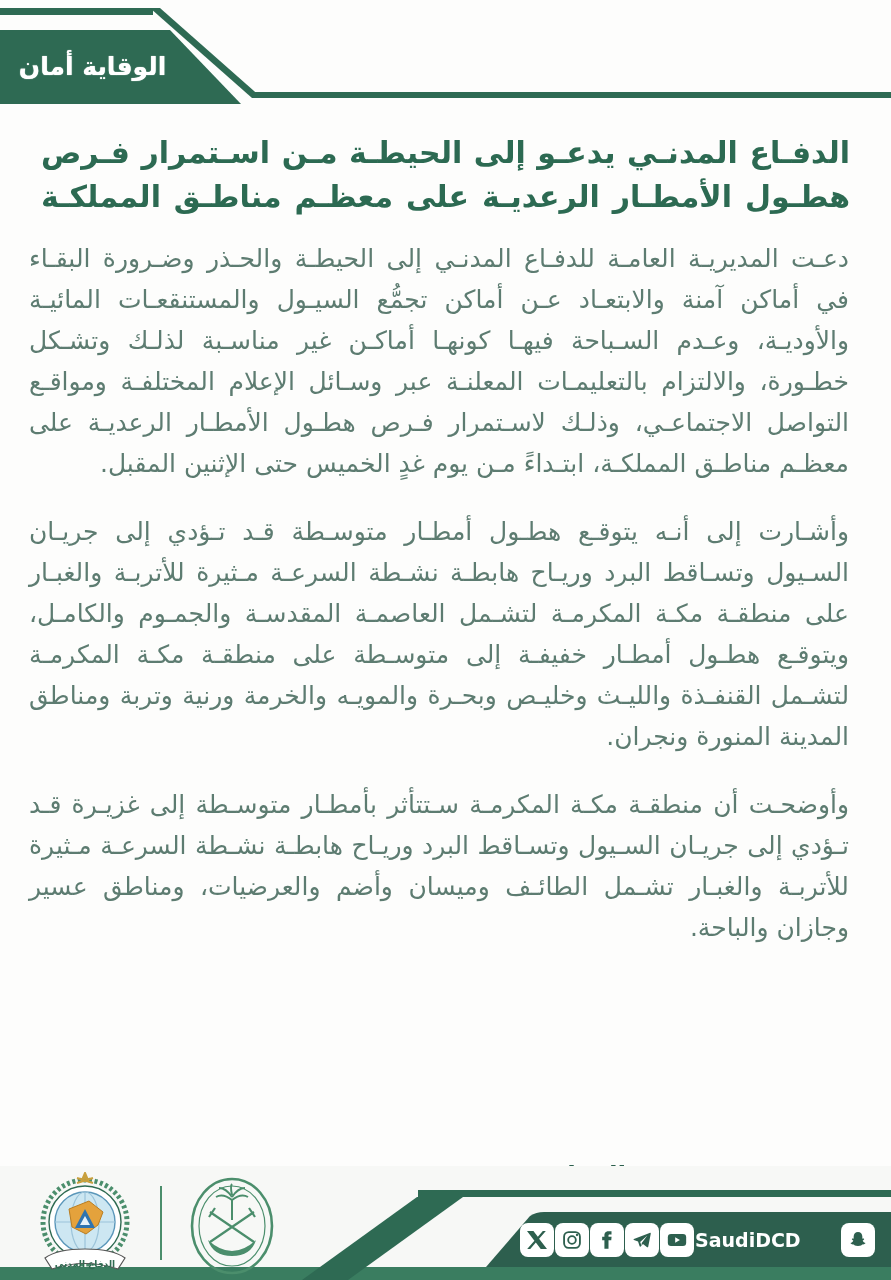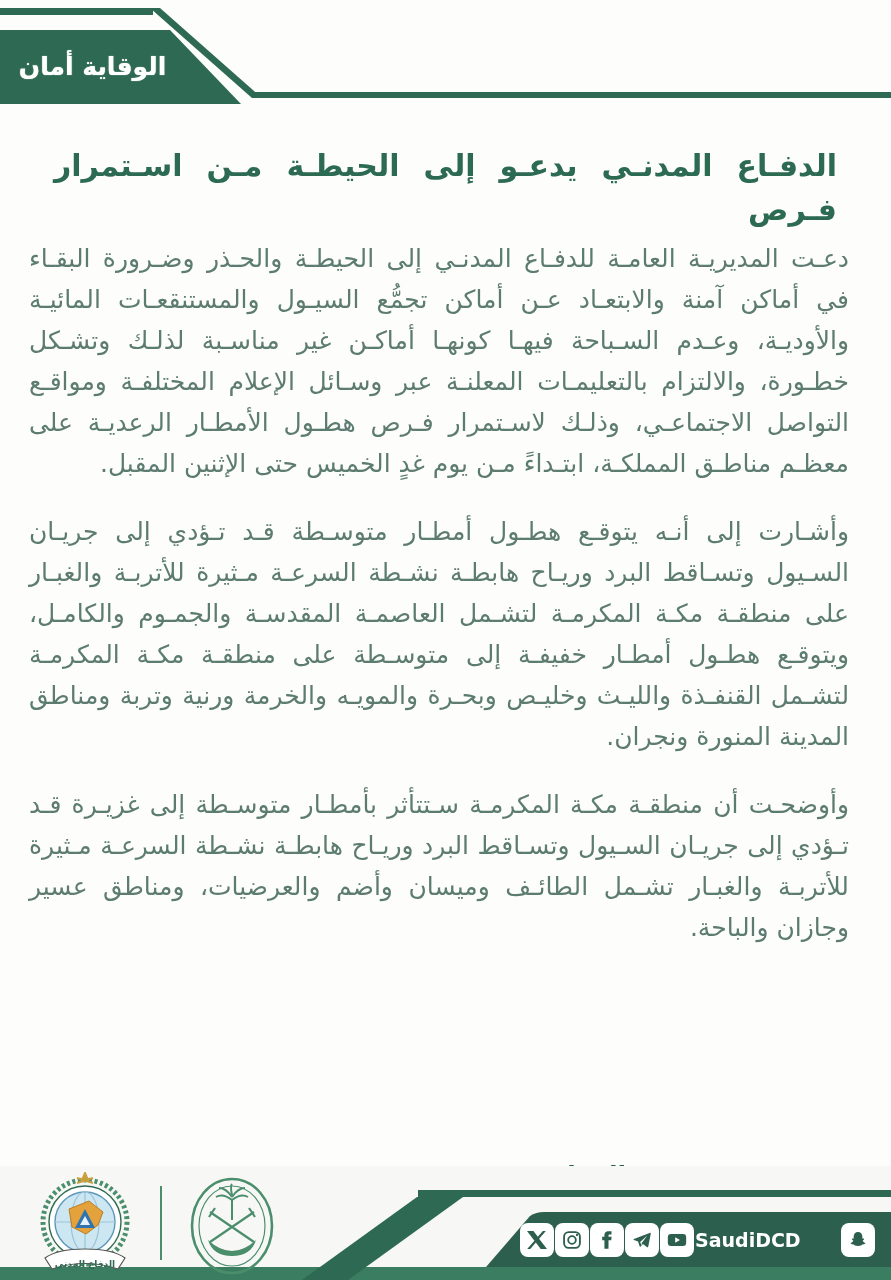--- a/index.html
+++ b/index.html
@@ -14,21 +14,21 @@
   .header-badge{
     position:absolute;top:34px;left:10px;width:165px;height:64px;
     display:flex;align-items:center;justify-content:center;
     color:#ffffff;font-size:25px;font-weight:bold;direction:rtl;
     letter-spacing:1px;text-shadow:0 0 1px #ffffff;
   }
   
   .title{
     position:absolute;top:128px;right:38px;left:38px;
     direction:rtl;color:#2c6a52;font-size:30px;font-weight:bold;
-    line-height:44px;margin:16px;
+    line-height:44px;margin:3px;
   }
   .title .tline{display:block;text-align:justify;text-align-last:justify;}
   
   .body-text{
     position:absolute;top:238px;right:42px;left:29px;
     direction:rtl;color:#5d7c71;font-size:25px;line-height:41px;
     text-align:justify;
   }
   .body-text p{margin:0 0 27px 0;}
   
@@ -73,20 +73,21 @@
     <rect x="254" y="92" width="637" height="6" fill="#2e6a53"></rect>
 
     <polygon points="0,30 170,30 241,104 0,104" fill="#2e6a53"></polygon>
   </svg>
   <div class="header-badge">
     <span>الوقاية أمان</span>
   </div>
 
   <h1 class="title">
     <span class="tline">الدفـاع المدنـي يدعـو إلى الحيطـة مـن اسـتمرار فـرص</span>
+    <span class="tline">هطـول الأمطـار الرعديـة على معظـم مناطـق المملكـة</span>
   </h1>
 
   <div class="body-text">
     <p>دعـت المديريـة العامـة للدفـاع المدنـي إلى الحيطـة والحـذر وضـرورة البقـاء في أماكن آمنة والابتعـاد عـن أماكن تجمُّع السيـول والمستنقعـات المائيـة والأوديـة، وعـدم السـباحة فيهـا كونهـا أماكـن غير مناسـبة لذلـك وتشـكل خطـورة، والالتزام بالتعليمـات المعلنـة عبر وسـائل الإعلام المختلفـة ومواقـع التواصل الاجتماعـي، وذلـك لاسـتمرار فـرص هطـول الأمطـار الرعديـة على معظـم مناطـق المملكـة، ابتـداءً مـن يوم غدٍ الخميس حتى الإثنين المقبل.</p>
     <p>وأشـارت إلى أنـه يتوقـع هطـول أمطـار متوسـطة قـد تـؤدي إلى جريـان السـيول وتسـاقط البرد وريـاح هابطـة نشـطة السرعـة مـثيرة للأتربـة والغبـار على منطقـة مكـة المكرمـة لتشـمل العاصمـة المقدسـة والجمـوم والكامـل، ويتوقـع هطـول أمطـار خفيفـة إلى متوسـطة على منطقـة مكـة المكرمـة لتشـمل القنفـذة والليـث وخليـص وبحـرة والمويـه والخرمة ورنية وتربة ومناطق المدينة المنورة ونجران.</p>
     <p>وأوضحـت أن منطقـة مكـة المكرمـة سـتتأثر بأمطـار متوسـطة إلى غزيـرة قـد تـؤدي إلى جريـان السـيول وتسـاقط البرد وريـاح هابطـة نشـطة السرعـة مـثيرة للأتربـة والغبـار تشـمل الطائـف وميسان وأضم والعرضيات، ومناطق عسير وجازان والباحة.</p>
   </div>
 
   <div class="date-line">28 صفر 1445 هـ الموافق 13 سبتمبر 2023</div>
 

